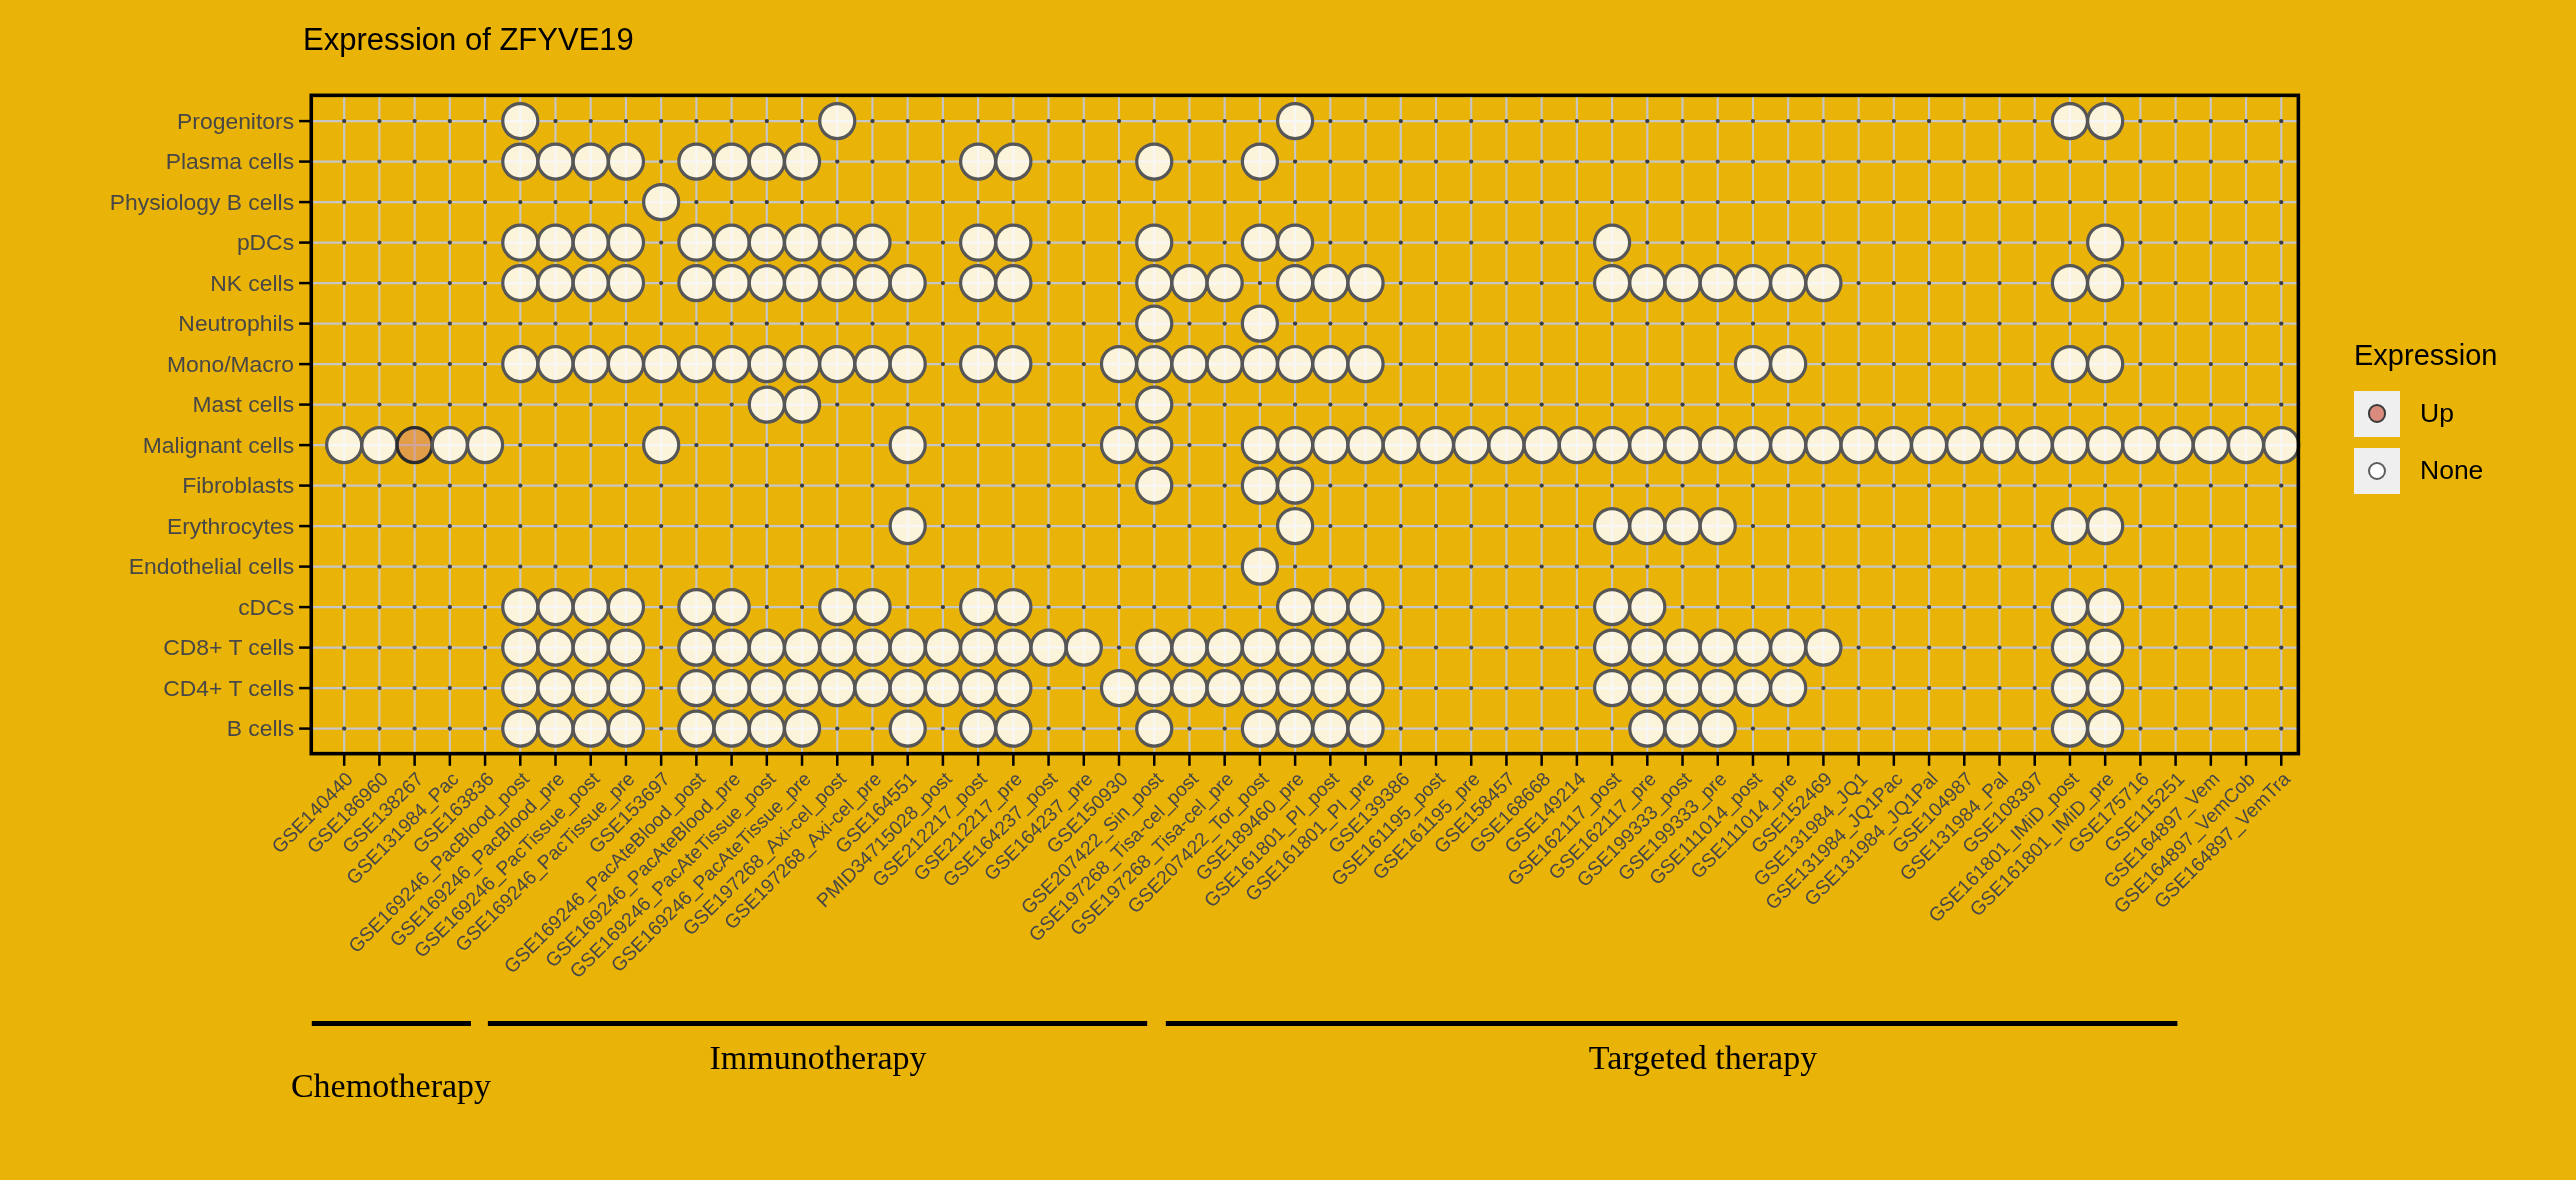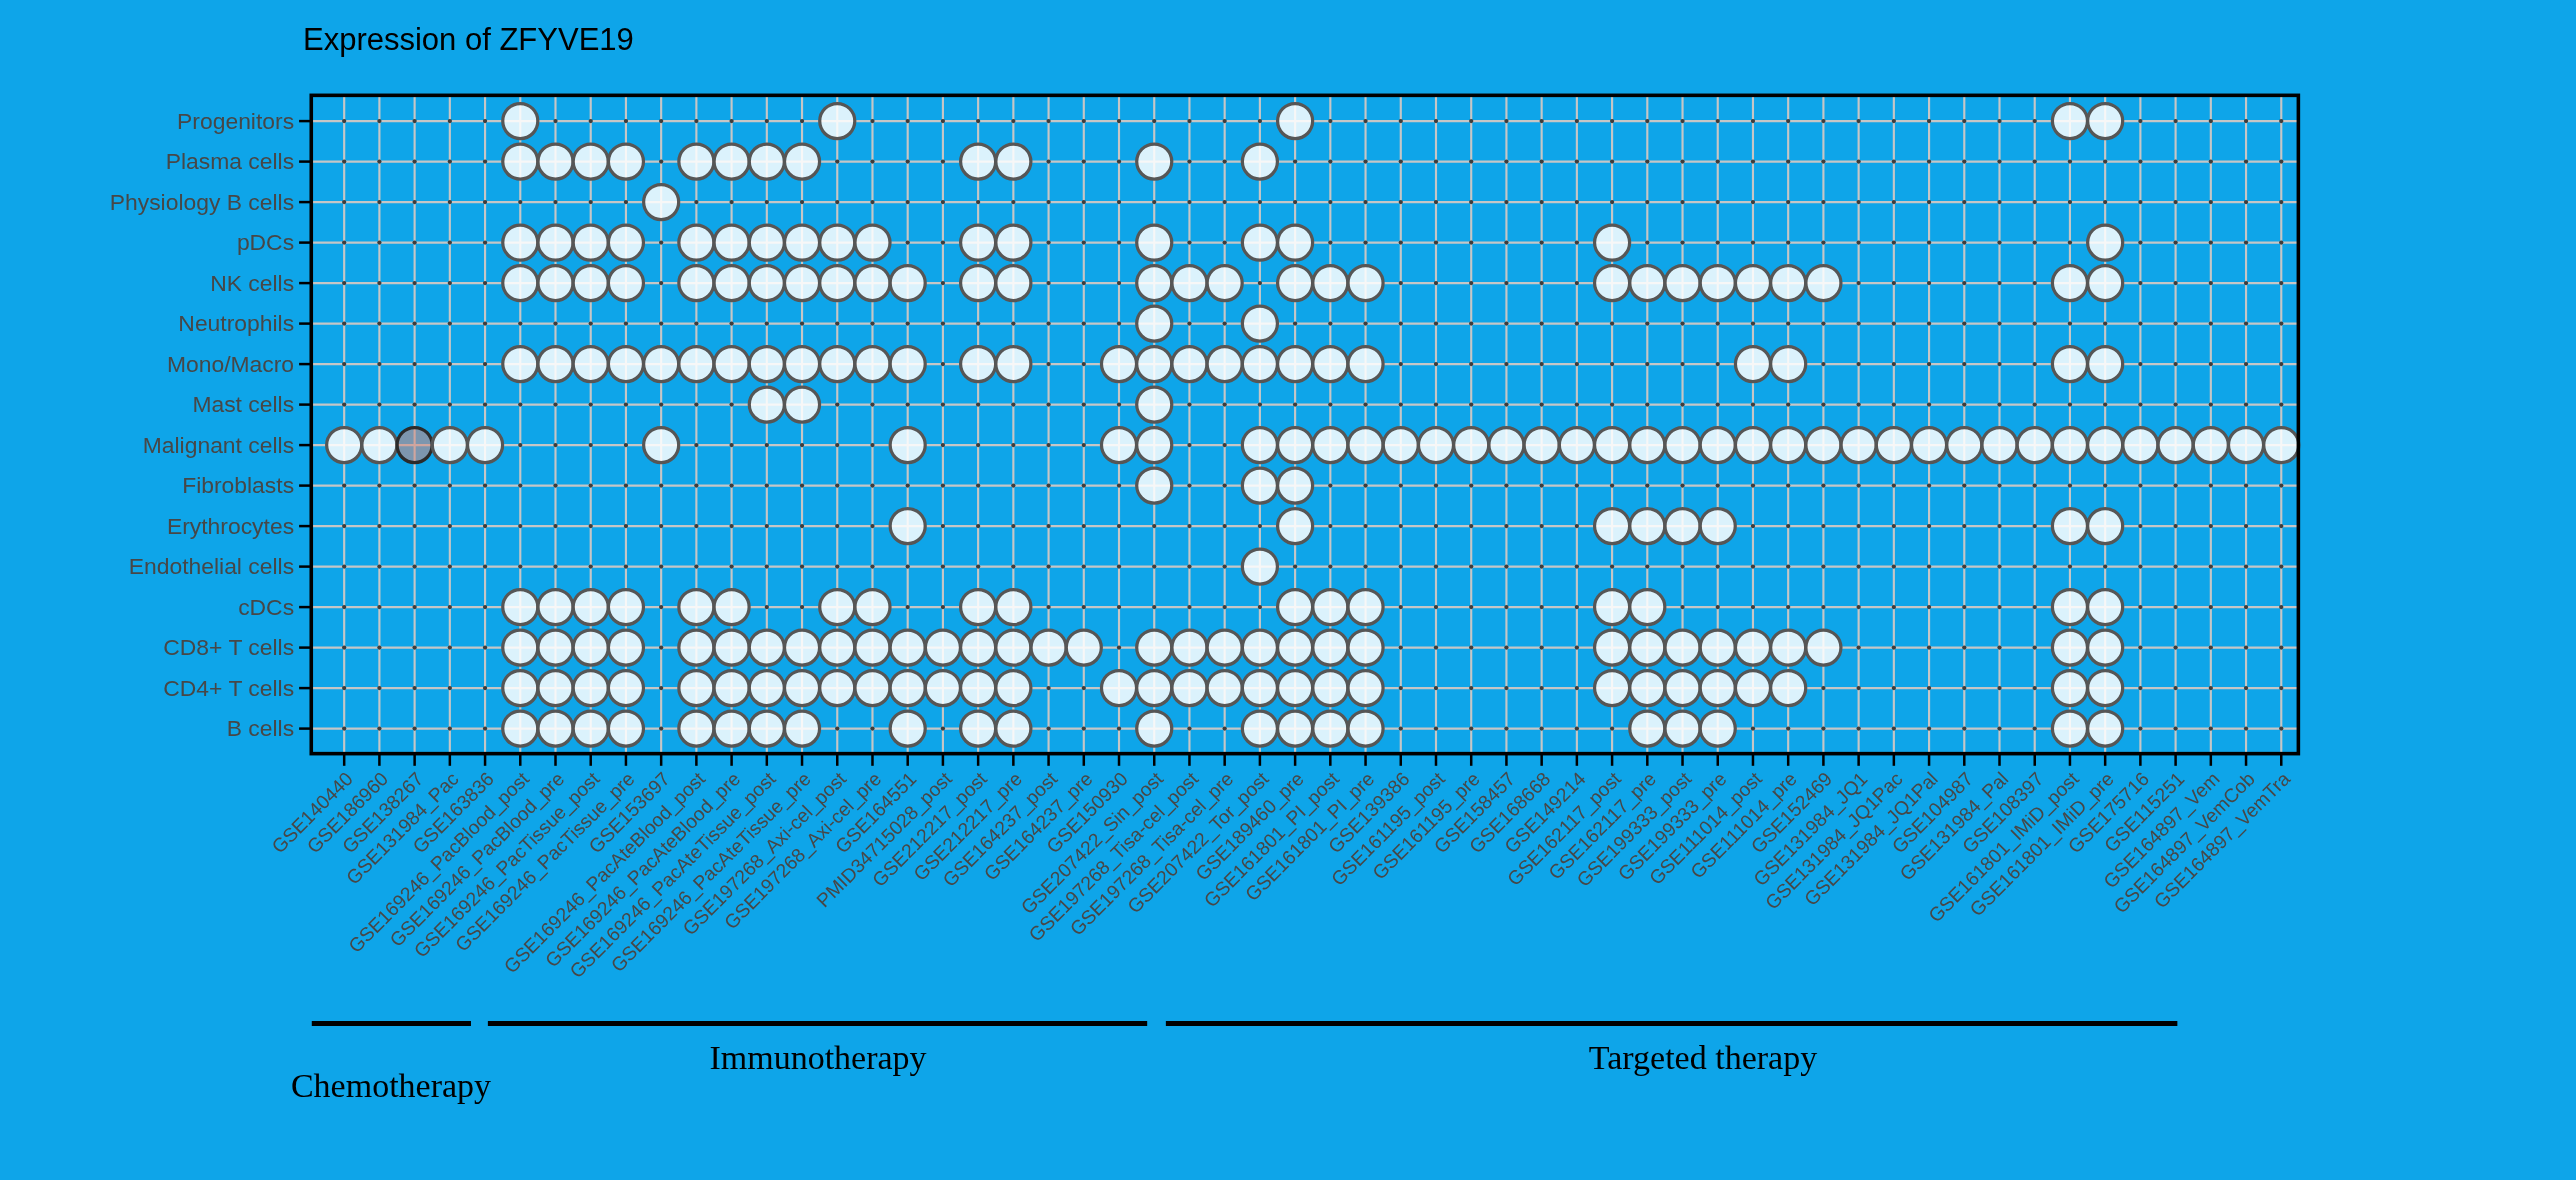--- a/index.html
+++ b/index.html
@@ -1,16 +1,16 @@
 <!DOCTYPE html>
 <html style="font-size:11.4px"><head>
 <meta charset="utf-8">
 <style>
   html,body{margin:0;padding:0;background:#ffffff;}
-  .stage{position:relative;width:2576px;height:1181px;background:#0ea5e9;overflow:hidden;
+  .stage{position:relative;width:2576px;height:1181px;background:#eab308;overflow:hidden;
          font-family:"Liberation Sans", sans-serif;}
   .title{position:absolute;left:303px;top:21.5px;font-size:31px;color:#000;}
   #plot{position:absolute;left:0;top:0;}
   .legend{position:absolute;left:2354px;top:339px;}
   .legend-title{font-size:29px;color:#000;margin-bottom:18.6px;}
   .legend-item{display:flex;align-items:center;margin-bottom:11.4px;}
   .legend-key{width:46px;height:46px;background:#efefef;display:flex;align-items:center;justify-content:center;}
   .legend-dot{width:18.6px;height:18.6px;border-radius:50%;box-sizing:border-box;}
   .legend-dot.up{background:#D98B7E;border:2.9px solid #3a3a3a;}
   .legend-dot.none{background:#ffffff;border:2.9px solid #5e5e5e;}
@@ -1136,18 +1136,33 @@
       <text x="411" y="915.8000000000001" text-anchor="end" fill="#474747" font-size="32" font-family="Liberation Sans, sans-serif">CD8+ T cells</text>
       <line x1="418" y1="961.4" x2="435" y2="961.4" stroke="#000" stroke-width="3.5"></line>
       <text x="411" y="972.4" text-anchor="end" fill="#474747" font-size="32" font-family="Liberation Sans, sans-serif">CD4+ T cells</text>
       <line x1="418" y1="1018" x2="435" y2="1018" stroke="#000" stroke-width="3.5"></line>
       <text x="411" y="1029" text-anchor="end" fill="#474747" font-size="32" font-family="Liberation Sans, sans-serif">B cells</text>
       <line x1="435.7176" y1="1430" x2="658.192" y2="1430" stroke="#000" stroke-width="7"></line>
       <line x1="681.8176" y1="1430" x2="1603.2160000000001" y2="1430" stroke="#000" stroke-width="7"></line>
       <line x1="1629.3026" y1="1430" x2="3042.901" y2="1430" stroke="#000" stroke-width="7"></line>
     </svg>
 
+  <div class="legend">
+    <div class="legend-title">Expression</div>
+    <div class="legend-item">
+      <span class="legend-key">
+        <span class="legend-dot up"></span>
+      </span>
+      <span class="legend-label">Up</span>
+    </div>
+    <div class="legend-item">
+      <span class="legend-key">
+        <span class="legend-dot none"></span>
+      </span>
+      <span class="legend-label">None</span>
+    </div>
+  </div>
 
   <div class="group-label" id="group-label-0" style="left: 391px; margin-top: 28px;">Chemotherapy</div>
   <div class="group-label" id="group-label-1" style="left: 818px;">Immunotherapy</div>
   <div class="group-label" id="group-label-2" style="left: 1672px; margin-left: 31px;">Targeted therapy</div>
 </div>
 
 
 </body></html>

